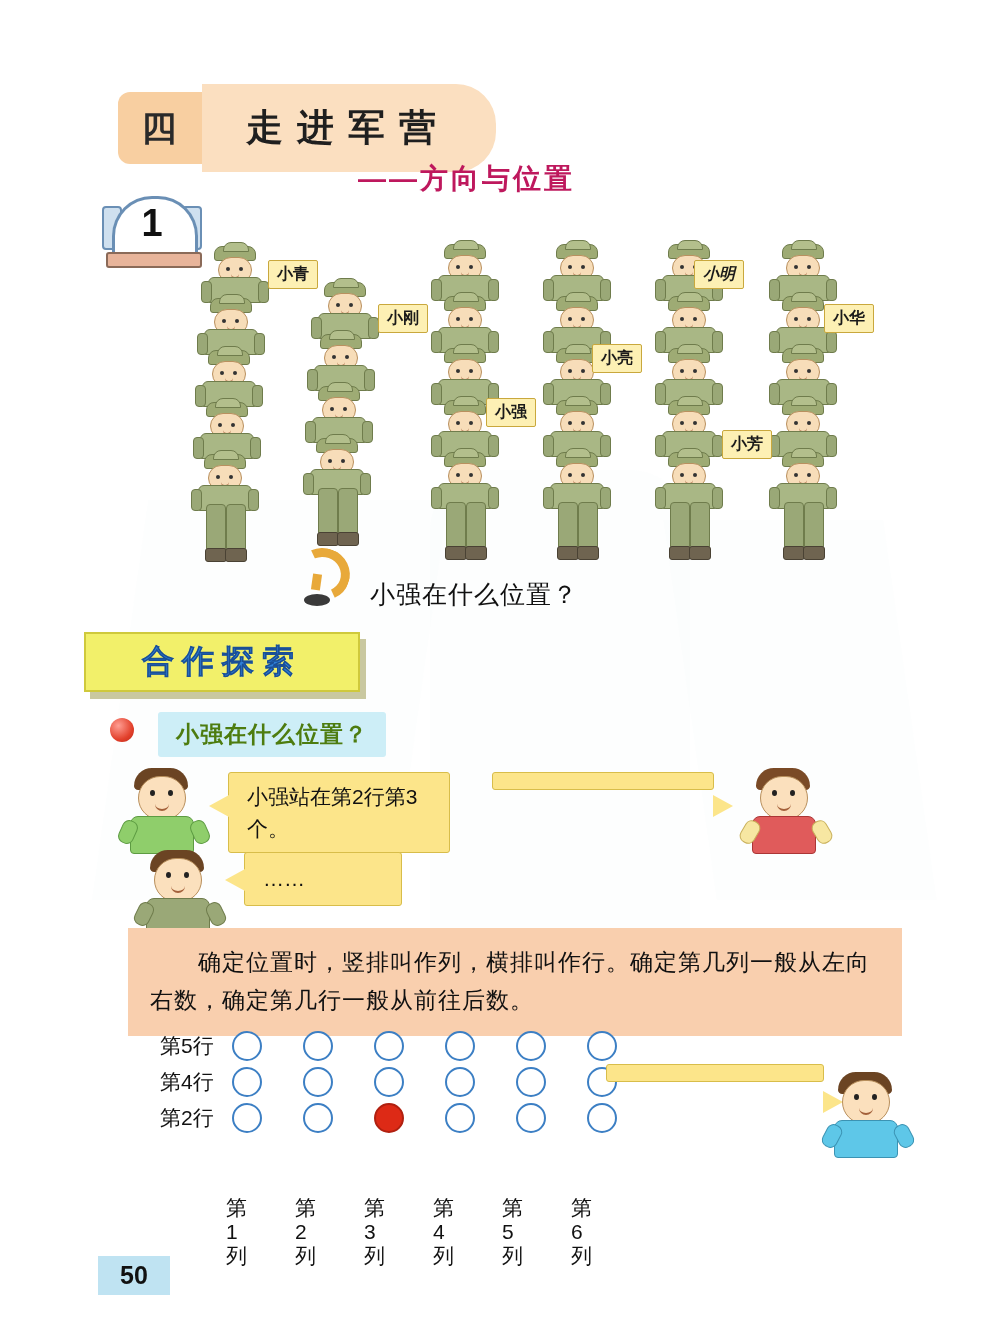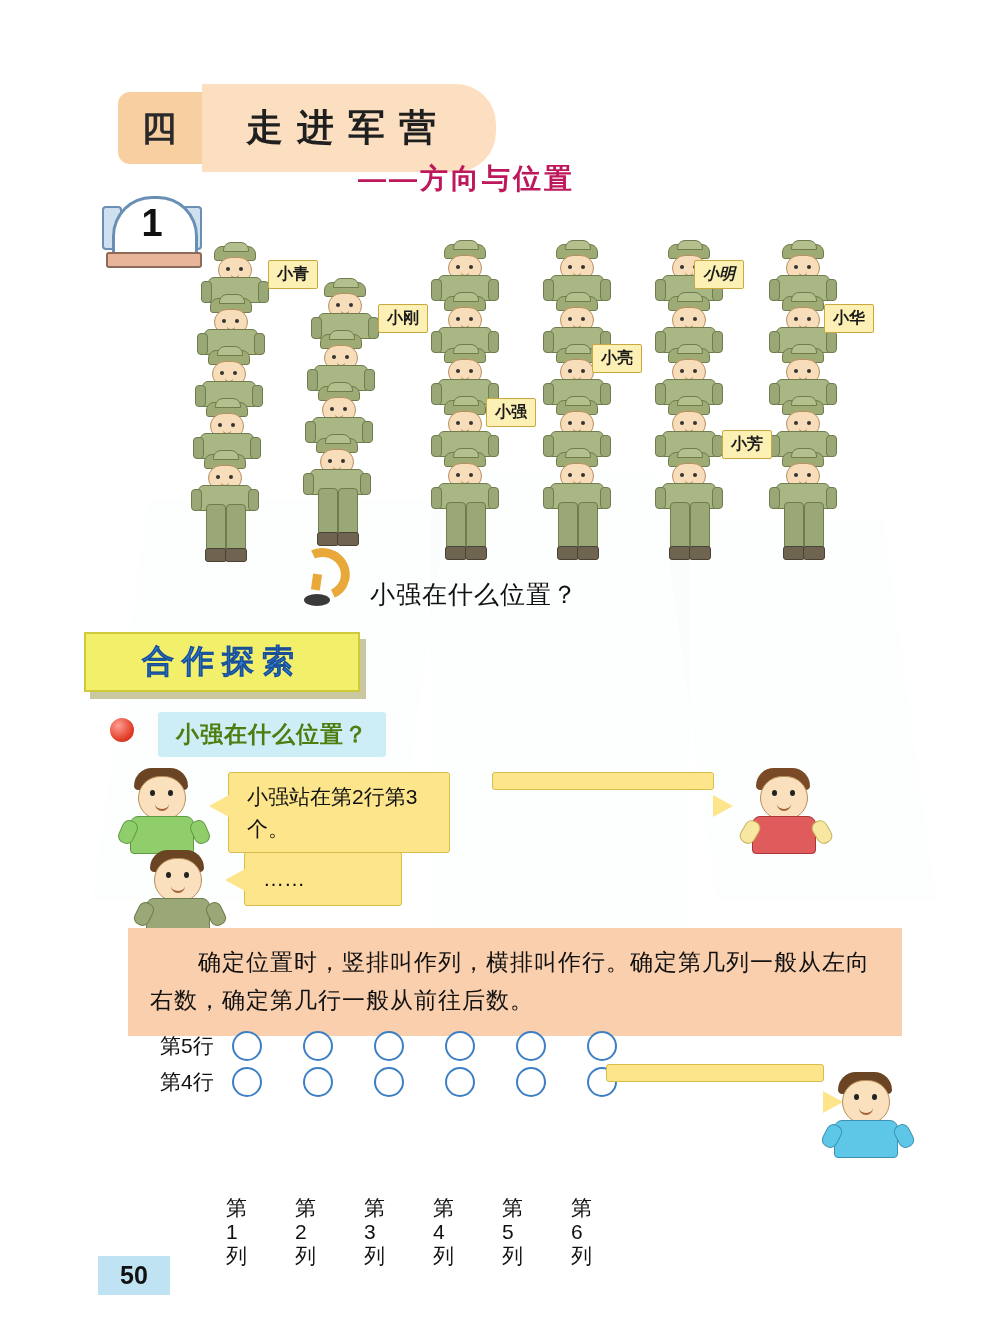--- a/index.html
+++ b/index.html
@@ -646,20 +646,29 @@
     <div class="row-label">第4行</div>
     <div class="circ"></div>
     <div class="circ"></div>
     <div class="circ"></div>
     <div class="circ"></div>
     <div class="circ"></div>
     <div class="circ"></div>
   </div>
 
 
+  <div class="grid-row">
+    <div class="row-label">第2行</div>
+    <div class="circ"></div>
+    <div class="circ"></div>
+    <div class="circ filled"></div>
+    <div class="circ"></div>
+    <div class="circ"></div>
+    <div class="circ"></div>
+  </div>
 
 </div>
 
 <div class="col-labels">
   <div class="col-label" style="white-space:pre-line;">第
 1
 列</div>
   <div class="col-label" style="white-space:pre-line;">第
 2
 列</div>

